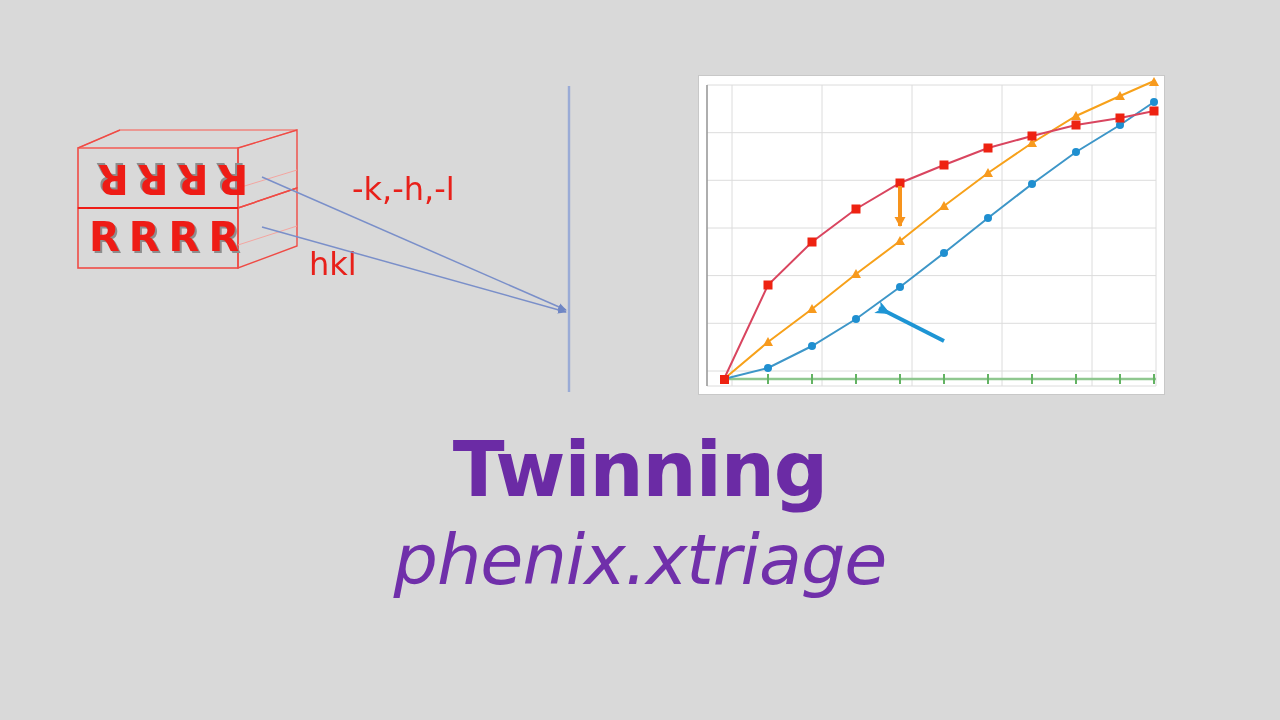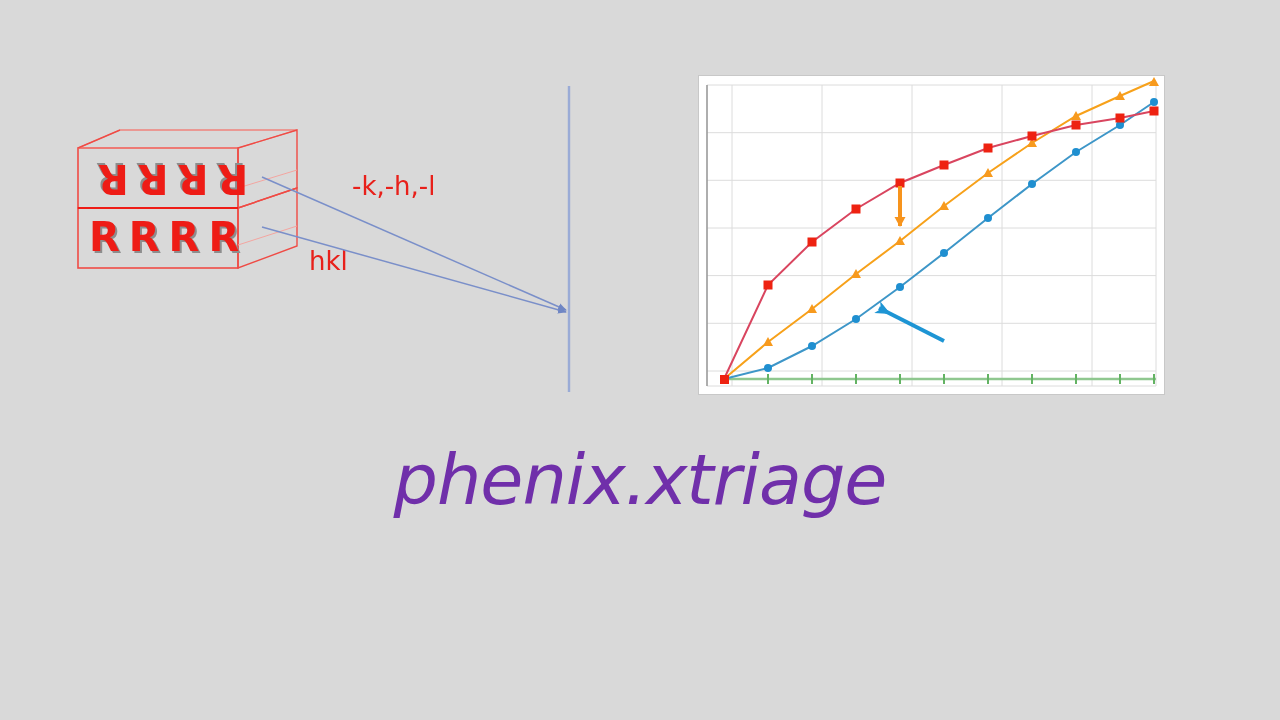--- a/index.html
+++ b/index.html
@@ -30,21 +30,21 @@
   
   #crystal-diagram {
     position: absolute;
     left: 60px; top: 125px;
     width: 500px; height: 190px;
   }
   .box-label {
     position: absolute;
     color: #e8201a;
     font-family: "DejaVu Sans", sans-serif;
-    font-size: 26px;
+    font-size: 32px;
     line-height: 1;
     white-space: nowrap;
     text-align: center;
   }
   #label-antitwin { left: 292px; top: 48px; }
   #label-hkl { left: 222px; top: 123px; margin-left: 27px; }
 
   .rrow {
     position: absolute;
     font-family: "DejaVu Sans", sans-serif;
@@ -256,16 +256,17 @@
         <line x1="201" y1="110" x2="201" y2="150" stroke="#f7941d" stroke-width="4" marker-end="url(#orangehead)"></line>
       </g>
 
       <g>
         <line x1="245" y1="265" x2="180" y2="232" stroke="#1e95d4" stroke-width="4" marker-end="url(#bluehead)"></line>
       </g>
     </svg>
   </div>
 
   <div id="title-block">
+    <div id="page-title">Twinning</div>
     <div id="page-subtitle">phenix.xtriage</div>
   </div>
 
 </div>
 
 </body></html>

